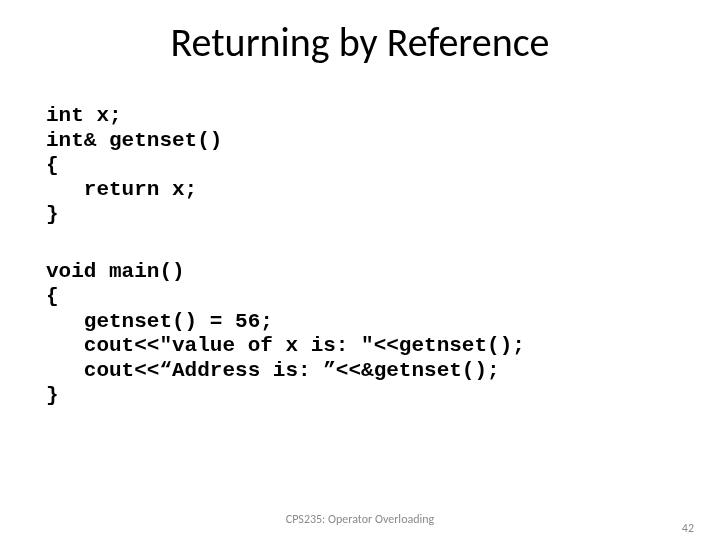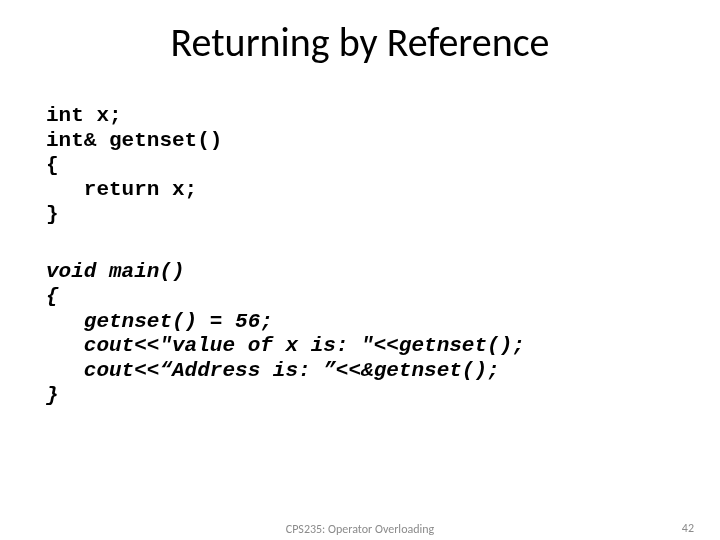--- a/index.html
+++ b/index.html
@@ -32,24 +32,24 @@
   .code-block {
     position: absolute;
     left: 46px;
     font-family: "Courier New", Courier, monospace;
     font-size: 21px;
     font-weight: bold;
     line-height: 1.18;
     white-space: pre;
   }
   .block1 { top: 104px; }
-  .block2 { top: 260px; font-style: italic; }
+  .block2 { top: 260px; }
   .footer-center {
     position: absolute;
-    bottom: 4px;
+    bottom: 14px;
     left: 0;
     width: 720px;
     text-align: center;
     font-size: 12px;
     color: #8b8b8b;
   }
   .footer-right {
     position: absolute;
     bottom: 5px;
     right: 26px;

